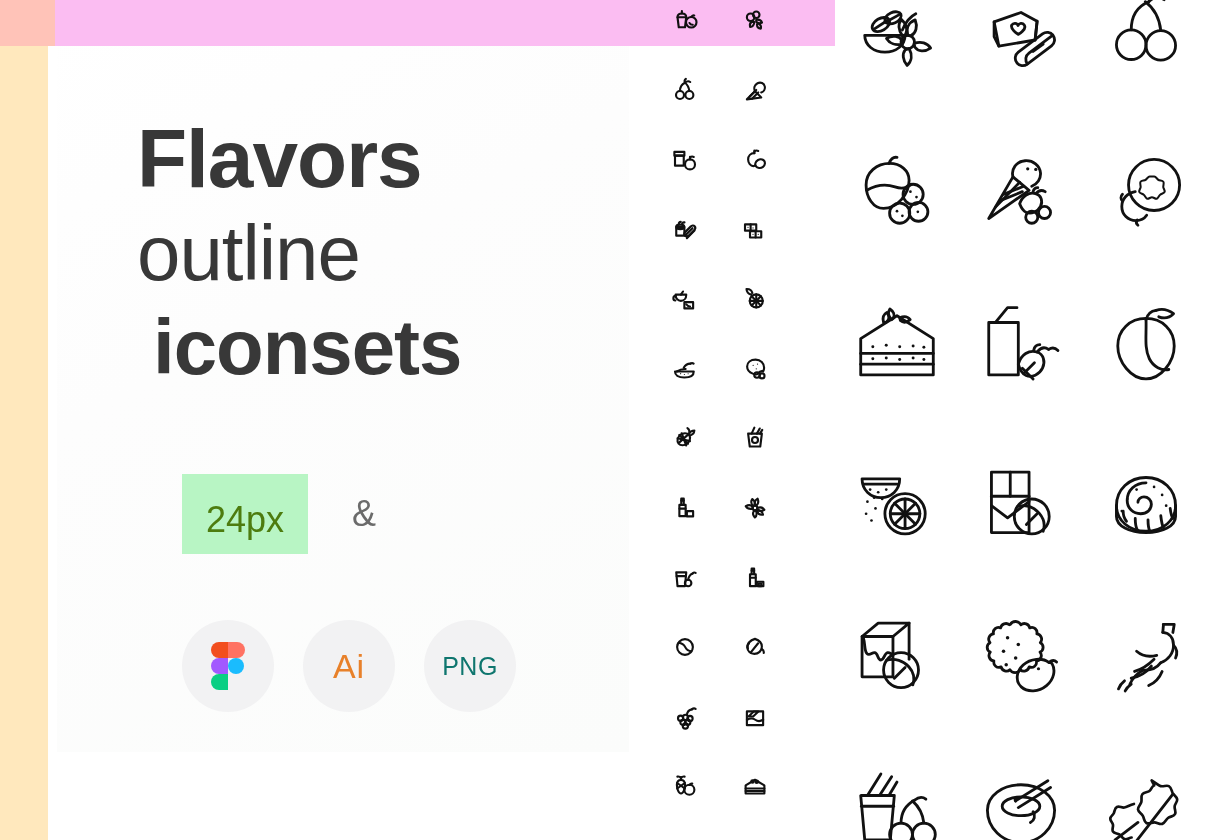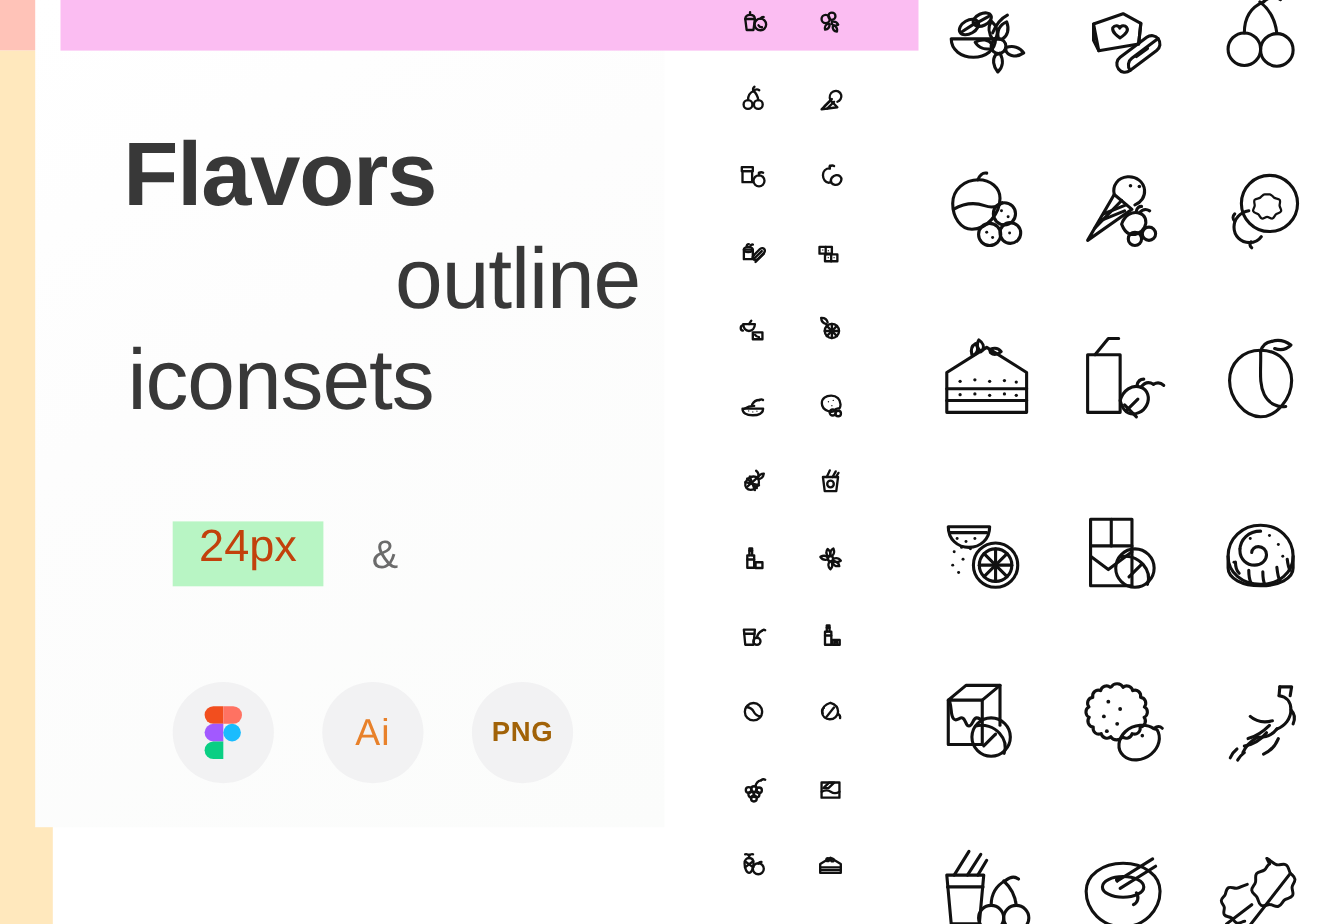--- a/index.html
+++ b/index.html
@@ -12,48 +12,48 @@
 
   
   .strip-salmon{position:absolute;left:0;top:0;width:55px;height:46px;background:#ffc3b8;}
   .strip-cream{position:absolute;left:0;top:46px;width:48px;height:794px;background:#ffe8bd;}
 
   
   .banner-pink{position:absolute;left:55px;top:0;width:782px;height:46px;background:#fbbdf2;}
 
   
   .hero{
-    position:absolute;left:32px;top:0;width:572px;height:752px;
+    position:absolute;left:57px;top:0;width:572px;height:752px;
     background:linear-gradient(150deg,#ffffff 0%,#fdfdfd 40%,#fbfcfb 100%);
   }
   .hero-inner{position:absolute;left:80px;top:118px;width:470px;}
 
   .title-line{
     color:#383838;letter-spacing:-1px;line-height:1.0;
     white-space:nowrap;
   }
   .t1{font-size:82px;font-weight:700;margin:0 0 14px 0;}
-  .t2{font-size:78px;font-weight:300;margin:0 0 14px 0;text-align:right;}
-  .t3{font-size:78px;font-weight:400;margin:4px;}
+  .t2{font-size:78px;font-weight:300;margin:0 0 14px 0;}
+  .t3{font-size:78px;font-weight:700;margin:16px;}
 
   
   .sizes{position:absolute;left:125px;top:474px;display:flex;align-items:center;}
   .chip{
-    background:#b8f5c4;color:#c2410c;font-size:41px;font-weight:400;
-    padding:2px 24px 16px 24px;line-height:1;
+    background:#b8f5c4;color:#4d7c0f;font-size:36px;font-weight:400;
+    padding:28px 24px 16px 24px;line-height:1;
   }
   .amp{color:#6b6b6b;font-size:36px;margin:0 44px;line-height:1;}
 
   
-  .formats{position:absolute;left:125px;top:620px;display:flex;align-items:flex-end;gap:44px;}
+  .formats{position:absolute;left:125px;top:620px;display:flex;align-items:flex-end;gap:29px;}
   .badge{
     width:92px;height:92px;border-radius:50%;background:#f2f2f3;
     display:flex;align-items:center;justify-content:center;
   }
-  .badge-text{font-size:25px;color:#a16207;font-weight:700;letter-spacing:.5px;}
+  .badge-text{font-size:25px;color:#0f766e;font-weight:400;letter-spacing:.5px;}
   .badge-ai{font-size:34px;color:#e8812a;font-weight:400;letter-spacing:1px;}
 
   
   .figma{position:relative;width:34px;height:48px;}
   .figma i{position:absolute;display:block;}
   .f-tl{left:0;top:0;width:17px;height:16px;background:#f24e1e;border-radius:8px 0 0 8px;}
   .f-tr{left:17px;top:0;width:17px;height:16px;background:#ff7262;border-radius:0 8px 8px 0;}
   .f-ml{left:0;top:16px;width:17px;height:16px;background:#a259ff;border-radius:8px 0 0 8px;}
   .f-mr{left:17px;top:16px;width:16px;height:16px;background:#1abcfe;border-radius:50%;}
   .f-bl{left:0;top:32px;width:17px;height:16px;background:#0acf83;border-radius:8px 0 0 8px;}

